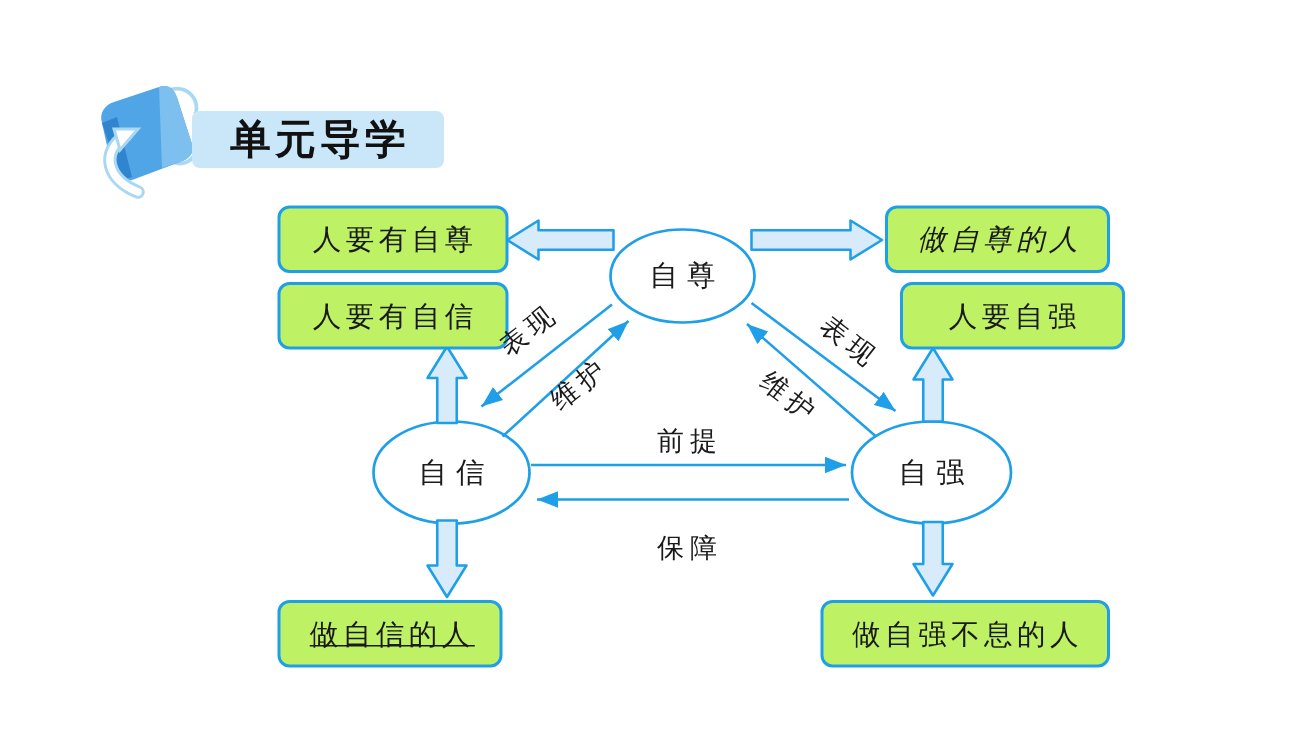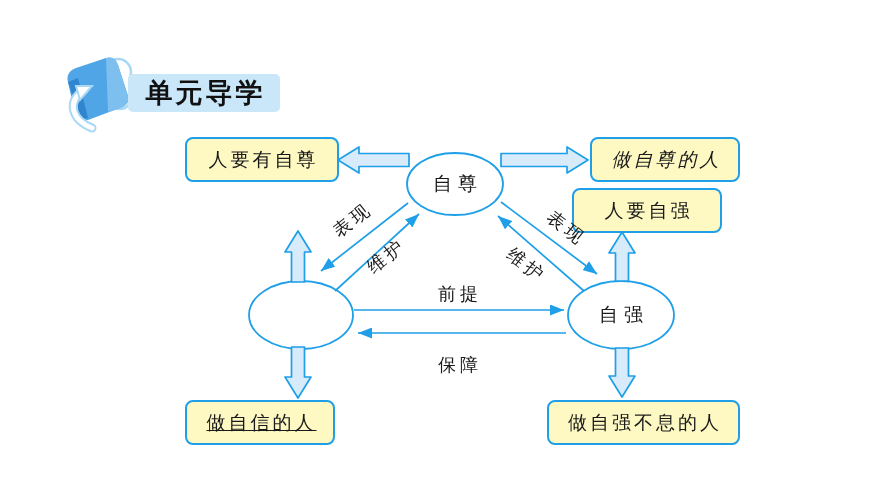--- a/index.html
+++ b/index.html
@@ -6,34 +6,34 @@
   .slide{
     position:relative;
     width:870px;height:486px;
     background:#ffffff;
     overflow:hidden;
     font-family:"Liberation Serif","DejaVu Serif",serif;
     color:#1a1a1a;
   }
   
   .banner{
-    position:absolute;left:128px;top:74px;width:152px;height:38px;
+    position:absolute;left:128px;top:74px;width:168px;height:38px;
     background:#cae7fa;border-radius:5px;
     display:flex;align-items:center;justify-content:center;
   }
   .banner span{
     font-family:"Liberation Sans","DejaVu Sans",sans-serif;
     font-weight:700;font-size:27px;letter-spacing:3px;color:#111;
     margin-right:-3px;white-space:nowrap;
   }
   .hdr-icon{position:absolute;left:58px;top:54px;width:88px;height:80px;}
   
   .canvas{position:absolute;left:0;top:0;width:870px;height:486px;}
   .dbox{
-    position:absolute;background:#fef9c3;
+    position:absolute;background:#bef264;
     border:2px solid #1e9fe8;border-radius:8px;
     display:flex;align-items:center;justify-content:center;
     font-size:19px;letter-spacing:3px;
   }
   .dbox span{margin-right:-3px;white-space:nowrap;}
   .nlabel{
     position:absolute;display:flex;align-items:center;justify-content:center;
     font-size:19px;letter-spacing:6px;text-align:center;
   }
   .nlabel span{margin-right:-6px;white-space:nowrap;}
@@ -100,35 +100,41 @@
       <line x1="501" y1="202" x2="597" y2="274" marker-end="url(#ah)"></line>
       <line x1="584" y1="291" x2="498" y2="216" marker-end="url(#ah)"></line>
       <line x1="354" y1="310" x2="564" y2="310" marker-end="url(#ah)"></line>
       <line x1="566" y1="333" x2="358" y2="333" marker-end="url(#ah)"></line>
     </g>
   </svg>
 
   <div class="dbox" style="left:185px;top:137px;width:150px;height:41px;">
     <span>人要有自尊</span>
   </div>
+  <div class="dbox" style="left:185px;top:188px;width:150px;height:41px;">
+    <span>人要有自信</span>
+  </div>
   <div class="dbox" style="left:590px;top:137px;width:146px;height:41px;font-style:italic;">
     <span>做自尊的人</span>
   </div>
-  <div class="dbox" style="left:572px;top:188px;width:146px;height:41px;">
+  <div class="dbox" style="left:600px;top:188px;width:146px;height:41px;">
     <span>人要自强</span>
   </div>
   <div class="dbox" style="left:185px;top:400px;width:146px;height:41px;text-decoration:underline;">
     <span>做自信的人</span>
   </div>
   <div class="dbox" style="left:547px;top:400px;width:189px;height:41px;justify-content:center;">
     <span>做自强不息的人</span>
   </div>
 
   <div class="nlabel" style="left:407px;top:164px;width:96px;height:40px;">
     <span>自尊</span>
+  </div>
+  <div class="nlabel" style="left:253px;top:295px;width:96px;height:40px;">
+    <span>自信</span>
   </div>
   <div class="nlabel" style="left:573px;top:295px;width:96px;height:40px;">
     <span>自强</span>
   </div>
 
   <div class="elabel rot-l" style="left:321px;top:206px;width:60px;height:30px;">
     <span>表现</span>
   </div>
   <div class="elabel rot-l" style="left:355px;top:242px;width:60px;height:30px;">
     <span>维护</span>

